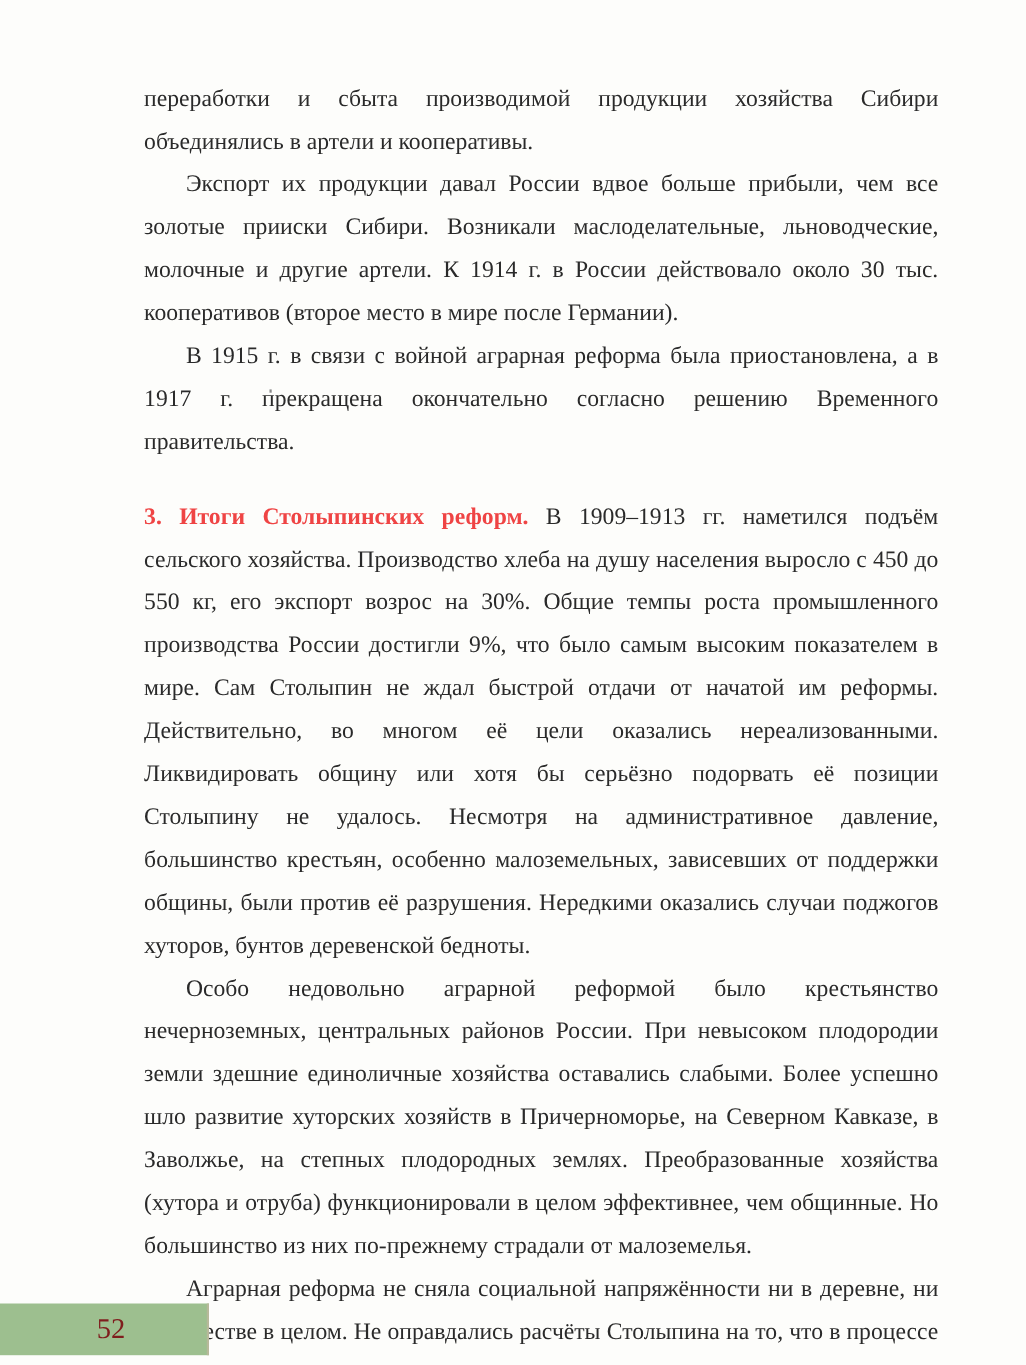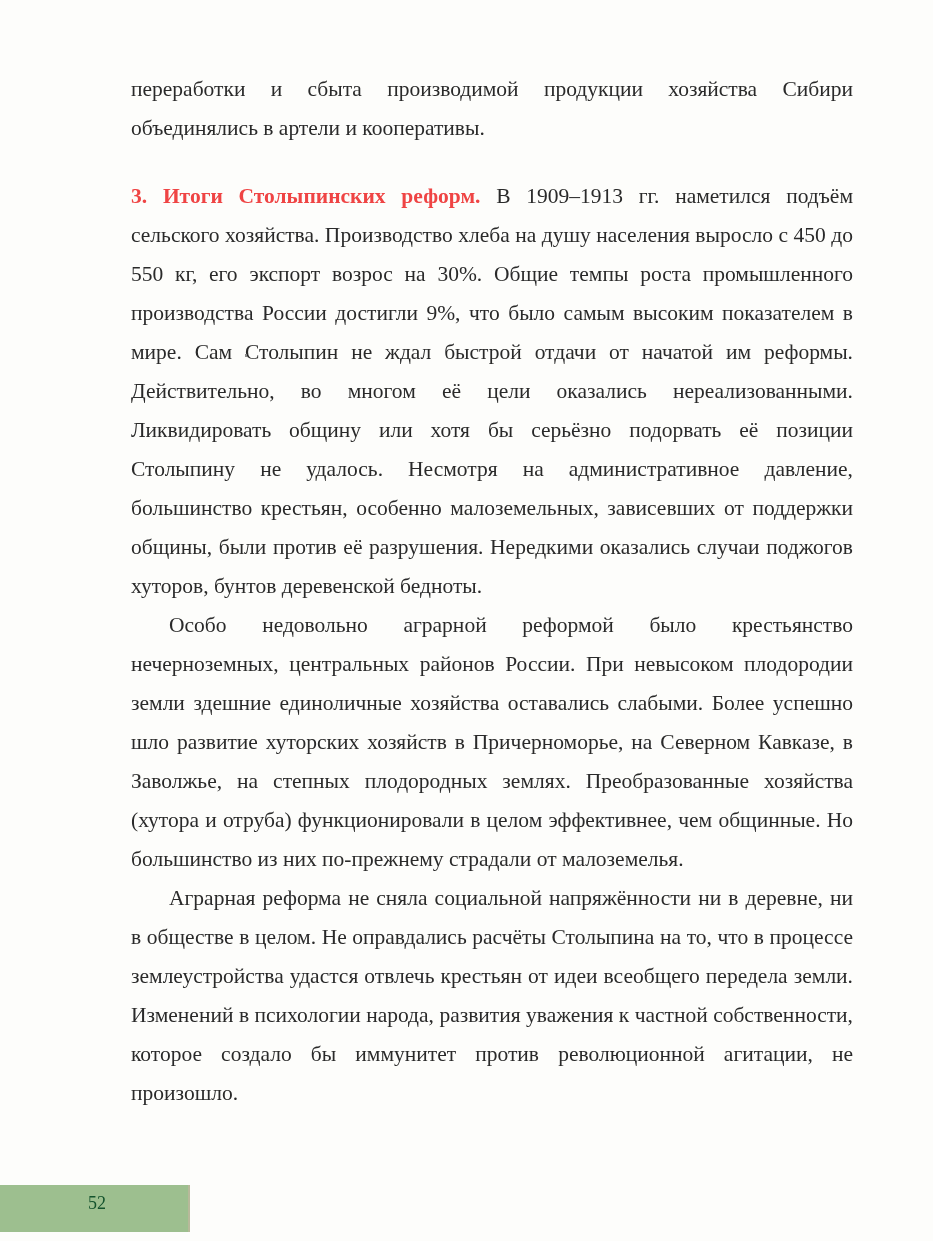--- a/index.html
+++ b/index.html
@@ -45,38 +45,40 @@
       top: 1185px;
       width: 188px;
       height: 47px;
       background: #9dbf8f;
       border-right: 2px solid #b7b99a;
     }
     .page-number {
       position: absolute;
       left: 88px;
       top: 8px;
-      font-size: 18px;
-      color: #14532d;
+      font-size: 26px;
+      color: #7f1d1d;
       font-family: "Liberation Serif", serif;
     }
     .speck {
       position: absolute;
       left: 245px;
       top: 354px;
       width: 2px;
       height: 3px;
       background: #8a8a8a;
     }
   </style>
 </head>
 <body>
 
 <div class="page-text">
   <p class="para noindent">переработки и сбыта производимой продукции хозяйства Сибири объединялись в артели и кооперативы.</p>
+  <p class="para">Экспорт их продукции давал России вдвое больше прибыли, чем все золотые прииски Сибири. Возникали маслоделательные, льноводческие, молочные и другие артели. К 1914 г. в России действовало около 30 тыс. кооперативов (второе место в мире после Германии).</p>
+  <p class="para">В 1915 г. в связи с войной аграрная реформа была приостановлена, а в 1917 г. прекращена окончательно согласно решению Временного правительства.</p>
 
   <div class="section">
     <p class="para noindent"><span class="section-heading">3. Итоги Столыпинских реформ.</span><span> В 1909–1913 гг. наметился подъём сельского хозяйства. Производство хлеба на душу населения выросло с 450 до 550 кг, его экспорт возрос на 30%. Общие темпы роста промышленного производства России достигли 9%, что было самым высоким показателем в мире. Сам Столыпин не ждал быстрой отдачи от начатой им реформы. Действительно, во многом её цели оказались нереализованными. Ликвидировать общину или хотя бы серьёзно подорвать её позиции Столыпину не удалось. Несмотря на административное давление, большинство крестьян, особенно малоземельных, зависевших от поддержки общины, были против её разрушения. Нередкими оказались случаи поджогов хуторов, бунтов деревенской бедноты.</span></p>
     <p class="para">Особо недовольно аграрной реформой было крестьянство нечерноземных, центральных районов России. При невысоком плодородии земли здешние единоличные хозяйства оставались слабыми. Более успешно шло развитие хуторских хозяйств в Причерноморье, на Северном Кавказе, в Заволжье, на степных плодородных землях. Преобразованные хозяйства (хутора и отруба) функционировали в целом эффективнее, чем общинные. Но большинство из них по-прежнему страдали от малоземелья.</p>
     <p class="para">Аграрная реформа не сняла социальной напряжённости ни в деревне, ни в обществе в целом. Не оправдались расчёты Столыпина на то, что в процессе землеустройства удастся отвлечь крестьян от идеи всеобщего передела земли. Изменений в психологии народа, развития уважения к частной собственности, которое создало бы иммунитет против революционной агитации, не произошло.</p>
   </div>
 </div>
 
 <div class="speck"></div>
 

